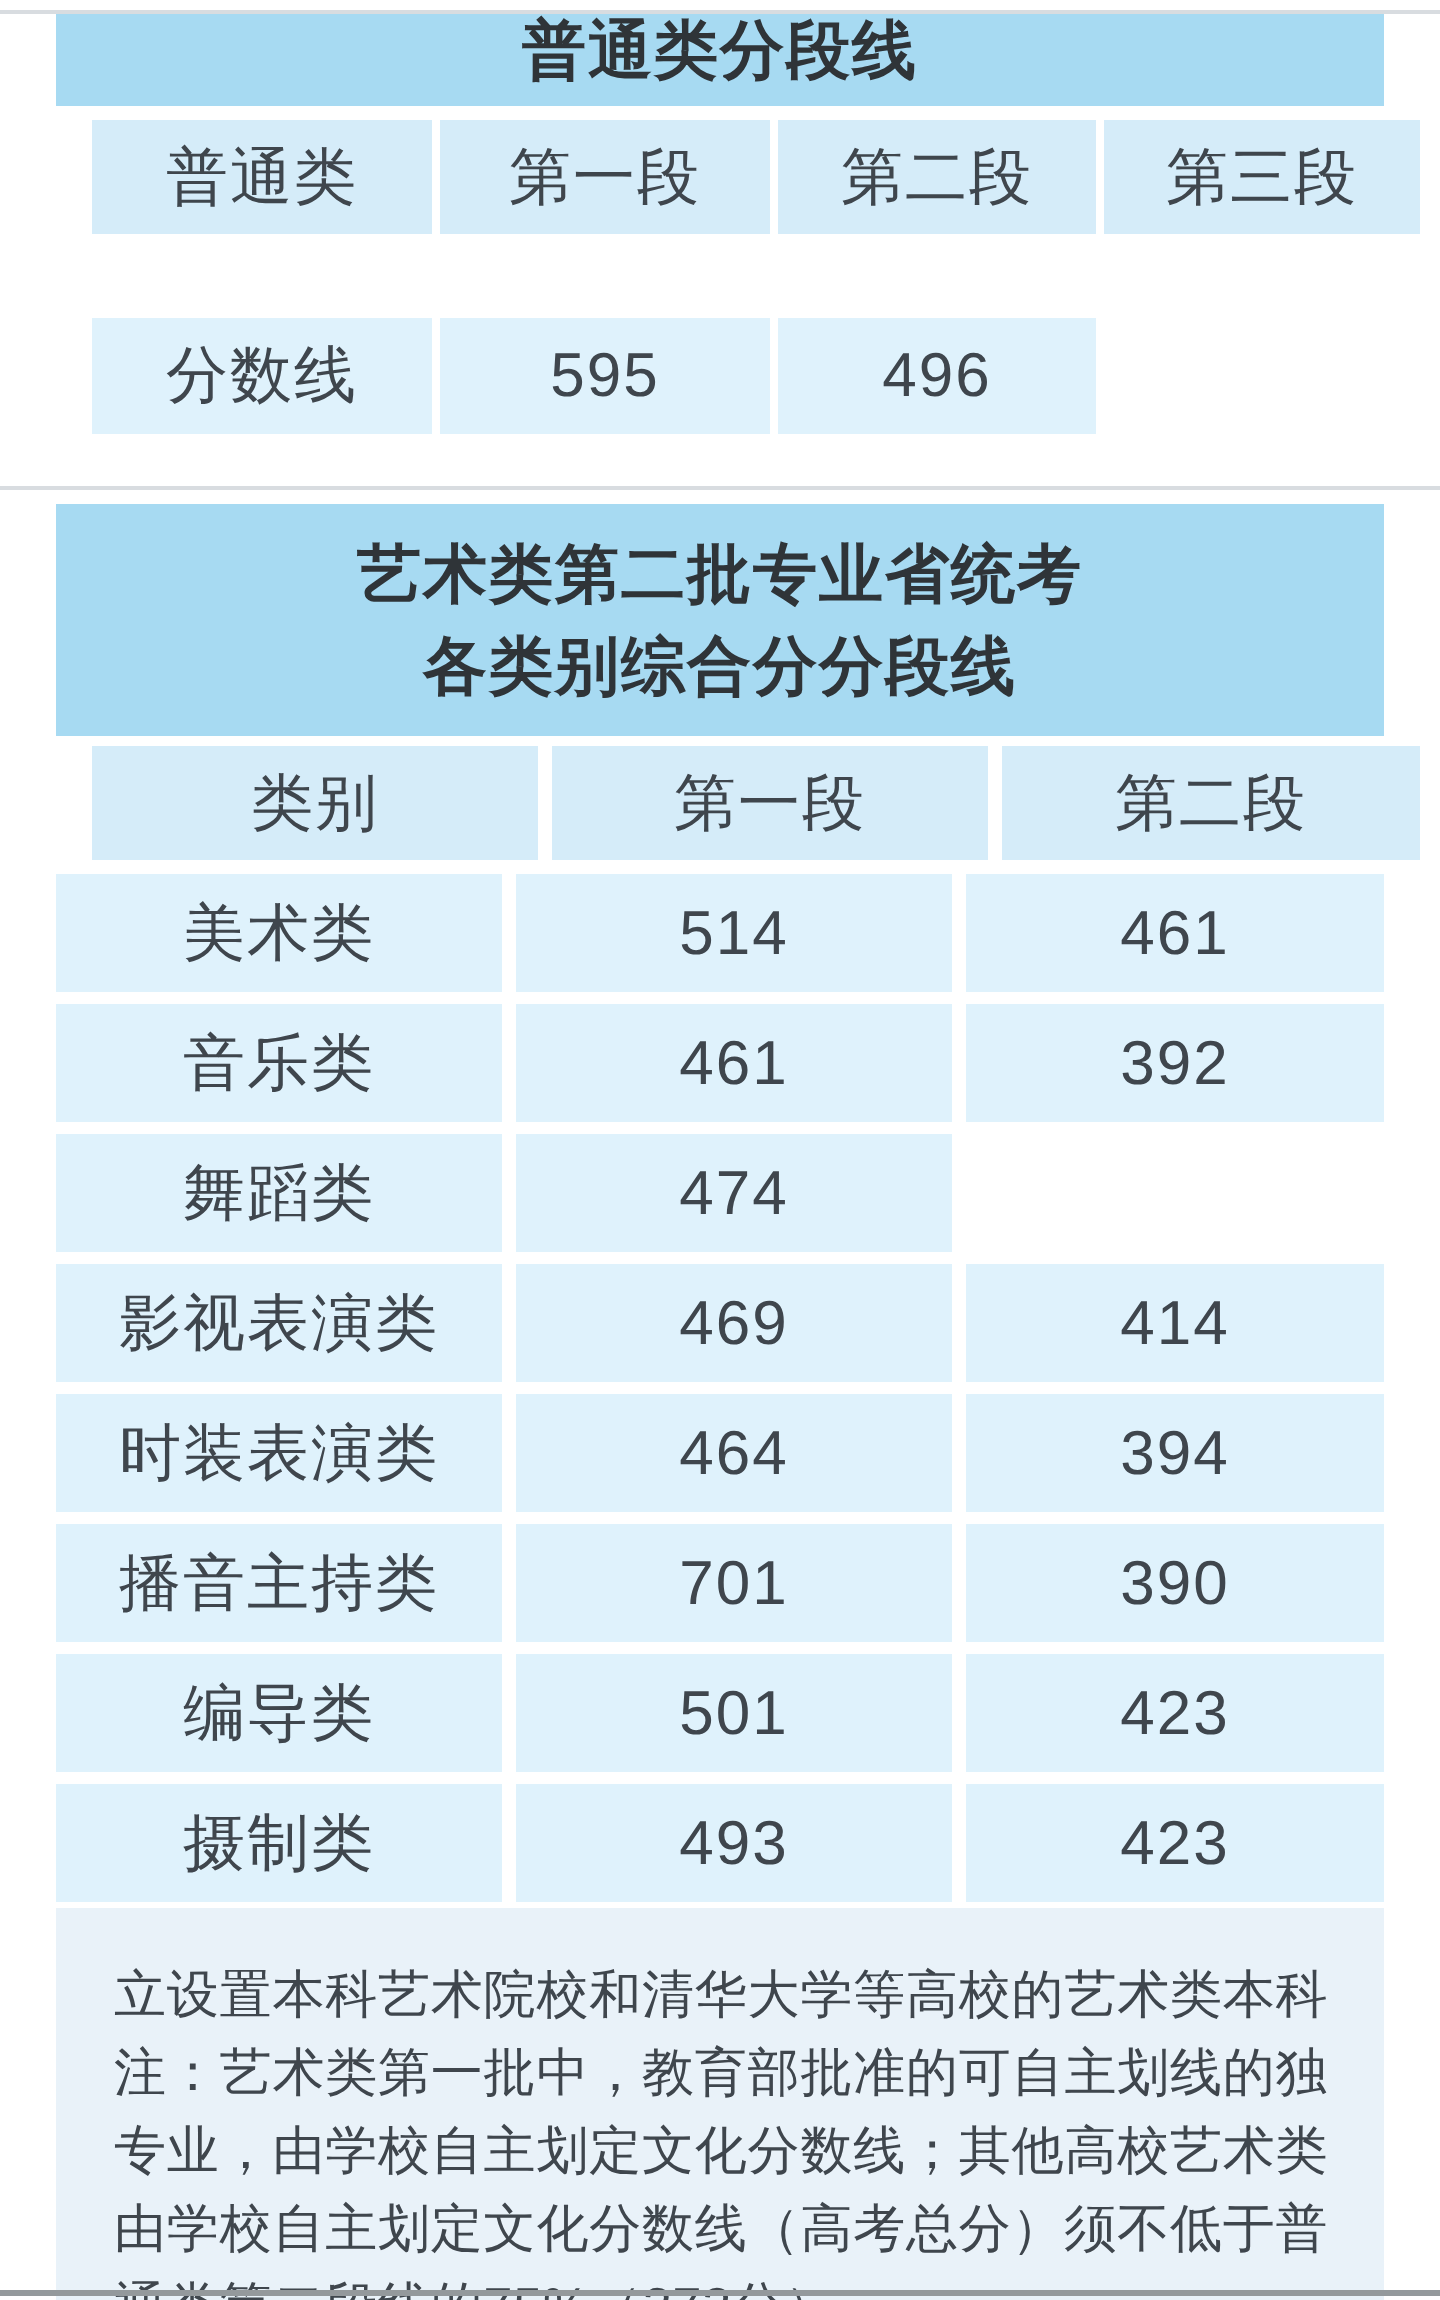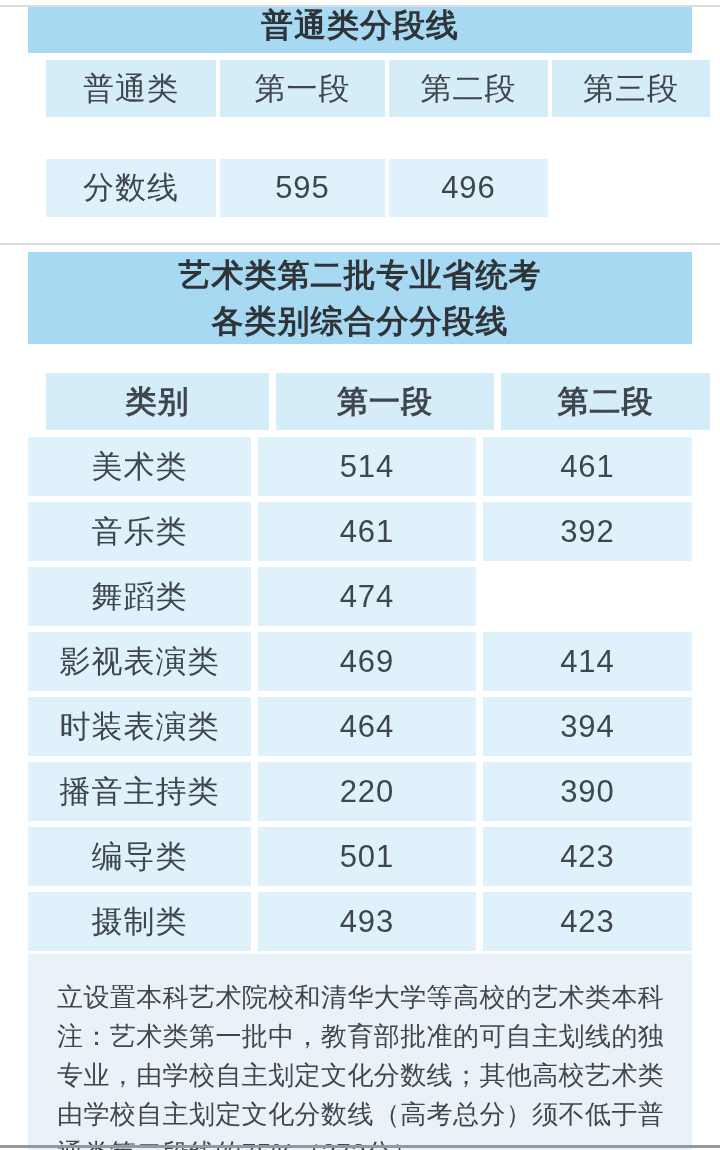--- a/index.html
+++ b/index.html
@@ -18,28 +18,28 @@
   .band{
     position:absolute;left:28px;width:664px;
     background:var(--band,#a7daf2);
     color:var(--title_text,#2f3438);
     font-weight:700;
     display:flex;flex-direction:column;align-items:center;justify-content:center;
     text-align:center;
   }
   .band1{top:7px;height:46px;font-size:32px;letter-spacing:1px;justify-content:flex-start;overflow:hidden;}
   .band1 span{line-height:40px;margin-top:-2px;}
-  .band2{top:252px;height:92px;font-size:32px;line-height:46px;letter-spacing:1px;}
+  .band2{top:252px;height:116px;font-size:32px;line-height:46px;letter-spacing:1px;}
 
   .row{position:absolute;left:28px;display:grid;padding-left:18px;}
   .grid4{grid-template-columns:170px 165px 159px 158px;column-gap:4px;}
   .grid3{grid-template-columns:223px 218px 209px;column-gap:7px;}
   .t1h{top:60px;height:57px;width:664px;}
   .t1d{top:122px;height:58px;width:664px;margin-top:37px;}
-  .t2h{top:373px;height:57px;width:664px;font-weight:bold;}
+  .t2h{top:373px;height:57px;width:664px;}
   .t2rows{position:absolute;left:28px;top:437px;width:666px;display:flex;flex-direction:column;row-gap:6px;}
   .t2row{display:grid;grid-template-columns:223px 218px 209px;column-gap:7px;height:59px;}
 
   .cell{
     display:flex;align-items:center;justify-content:center;
     font-size:31px;letter-spacing:1px;
   }
   .hcell{background:var(--header_cell,#d5ecf9);}
   .dcell{background:var(--data_cell,#dff2fc);}
 
@@ -116,21 +116,21 @@
         <div class="cell dcell">469</div>
         <div class="cell dcell">414</div>
       </div>
       <div class="t2row">
         <div class="cell dcell">时装表演类</div>
         <div class="cell dcell">464</div>
         <div class="cell dcell">394</div>
       </div>
       <div class="t2row">
         <div class="cell dcell">播音主持类</div>
-        <div class="cell dcell">220</div>
+        <div class="cell dcell">701</div>
         <div class="cell dcell">390</div>
       </div>
       <div class="t2row">
         <div class="cell dcell">编导类</div>
         <div class="cell dcell">501</div>
         <div class="cell dcell">423</div>
       </div>
       <div class="t2row">
         <div class="cell dcell">摄制类</div>
         <div class="cell dcell">493</div>

